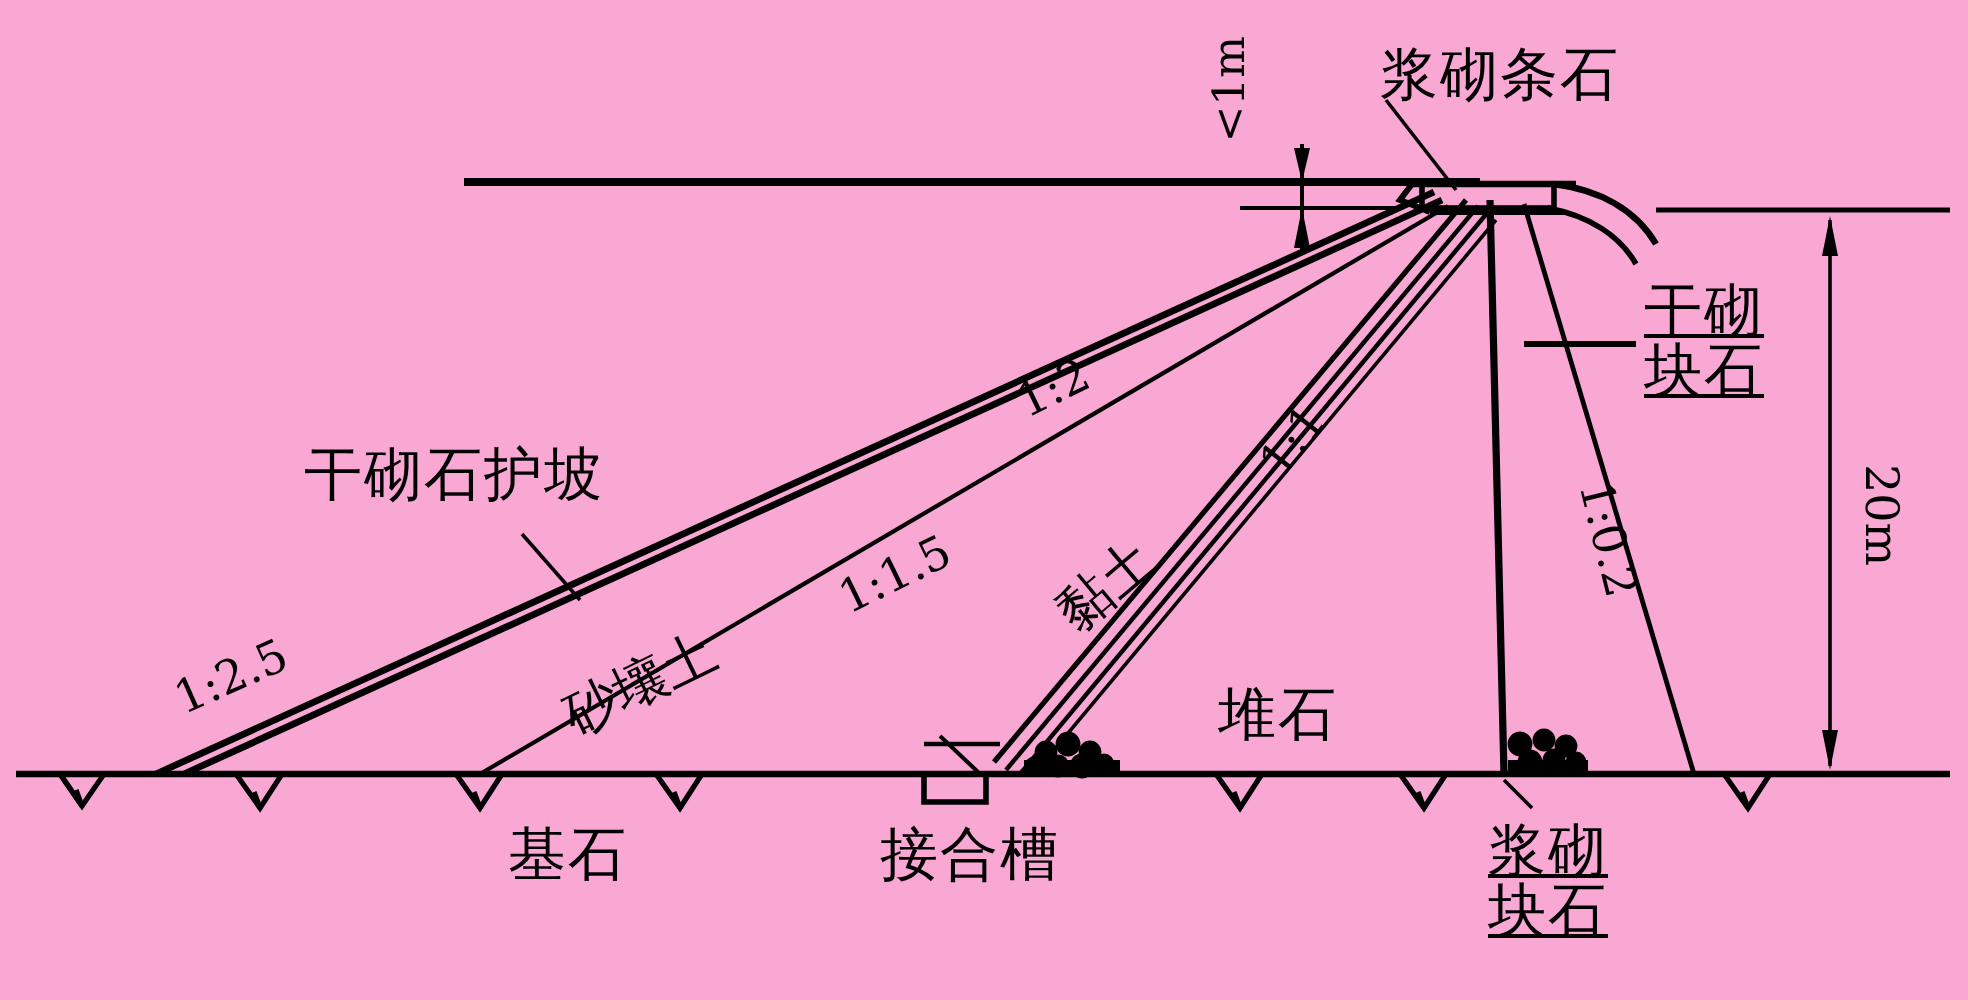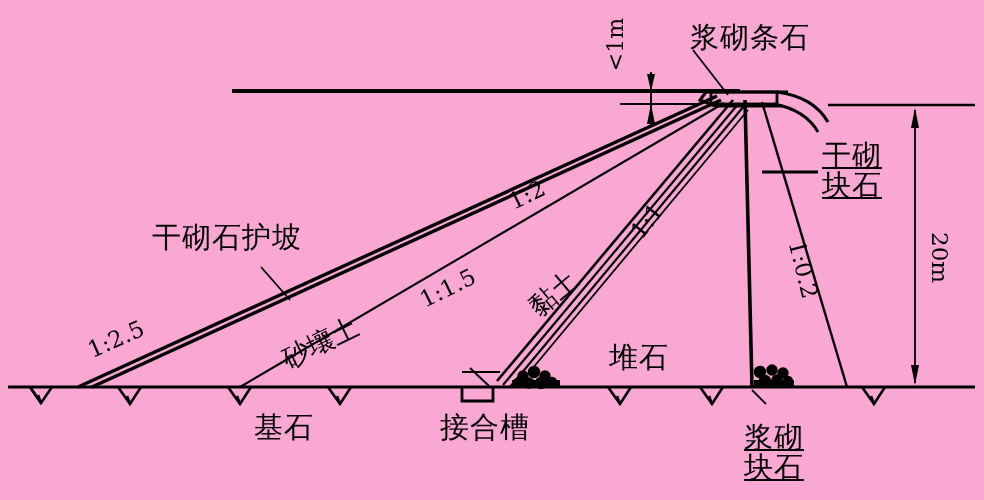--- a/index.html
+++ b/index.html
@@ -210,18 +210,18 @@
 
   <div class="lbl num-b" style="left:626px; top:228px; transform: rotate(-52deg); transform-origin: left top;">1:1</div>
 
 
   <div class="lbl cn" style="left:593px; top:342px;margin-left:16px;">堆石</div>
 
   <div class="lbl cn" style="left:254px; top:412px;">基石</div>
 
   <div class="lbl cn" style="left:440px; top:412px;">接合槽</div>
 
-  <div class="lbl cn stack" style="left:744px; top:410px;margin-top:12px;">
+  <div class="lbl cn stack" style="left:744px; top:410px;">
     <div>浆砌</div>
     <div>块石</div>
   </div>
 
 </div>
 
 </body></html>

